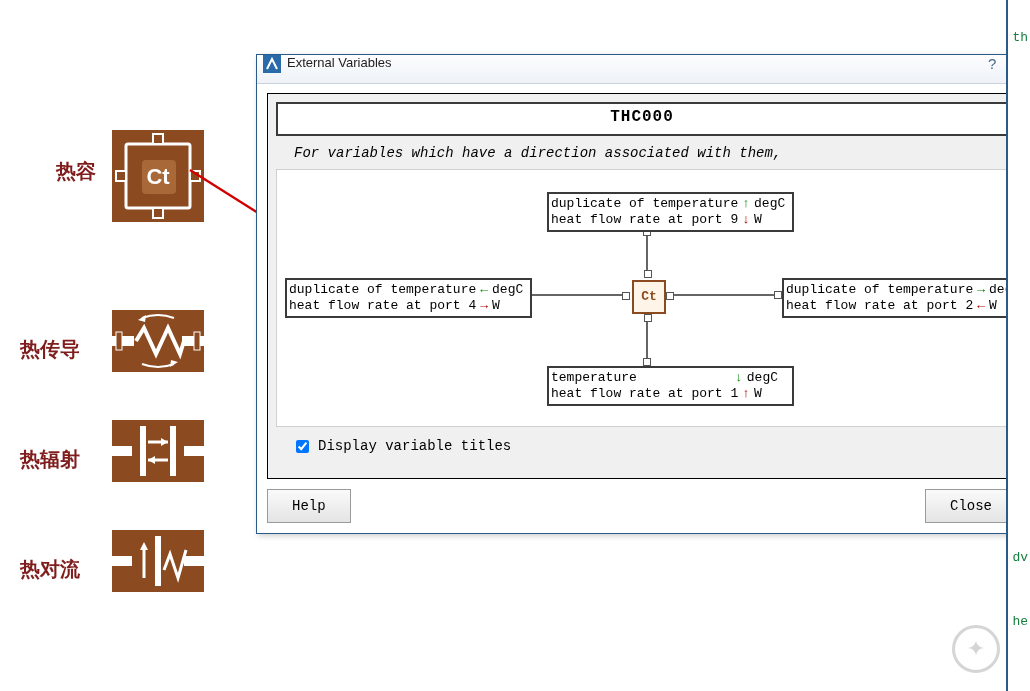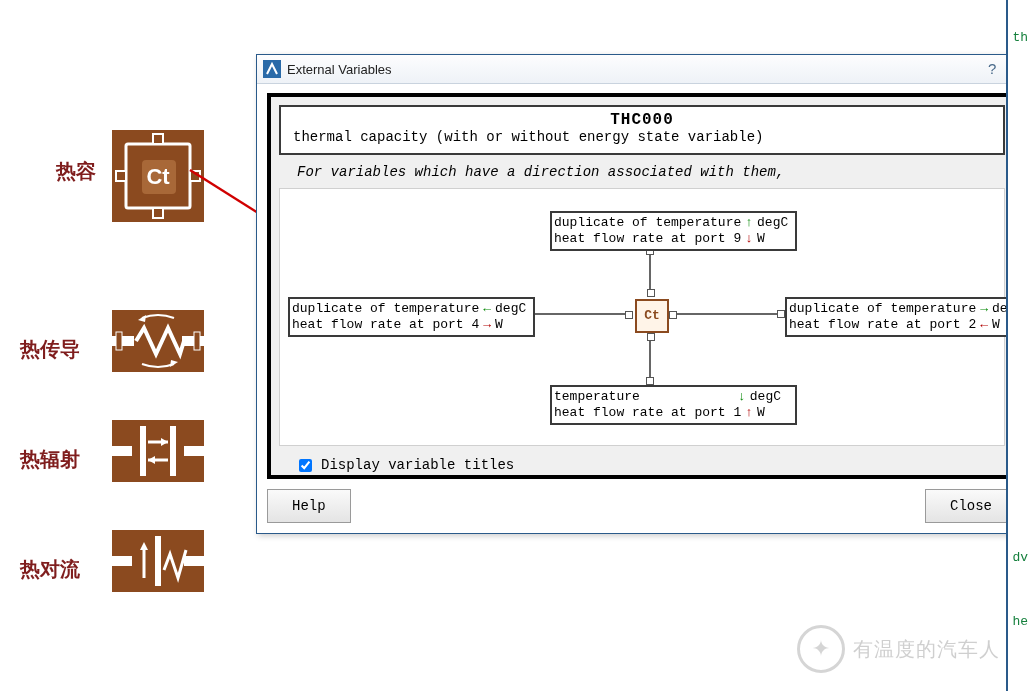--- a/index.html
+++ b/index.html
@@ -1,23 +1,23 @@
 <!DOCTYPE html>
 <html><head>
 <meta charset="utf-8">
 <style>
   html,body{margin:0;padding:0;width:1030px;height:691px;background:#fff;font-family:"Microsoft YaHei",Arial,sans-serif;overflow:hidden;position:relative}
   .mono{font-family:"Courier New",monospace}
   .lab{position:absolute;color:#7f1d1d;font-weight:bold;font-size:20px}
   .ico{position:absolute;width:92px;height:92px;background:#8b4a1f}
   .dialog{position:absolute;left:256px;top:54px;width:770px;height:478px;border:1px solid #2a5a8a;background:#fff;box-shadow:2px 2px 6px rgba(0,0,0,.2)}
-  .tbar{height:28px;background:linear-gradient(#fdfdfe,#eef2f7);border-bottom:1px solid #c9d3de;display:flex;align-items:center;padding:0 6px;font-size:13px;color:#222}
+  .tbar{height:28px;background:linear-gradient(#fdfdfe,#eef2f7);border-bottom:1px solid #c9d3de;display:flex;align-items:flex-start;padding:0 6px;font-size:13px;color:#222}
   .tbar .ticon{width:18px;height:18px;background:#2a6aa8;margin-right:6px;display:flex;align-items:center;justify-content:center}
   .tbar .winbtns{margin-left:auto;display:flex;gap:12px;color:#4a6a8a;font-size:15px}
-  .dbody{position:absolute;left:10px;top:38px;right:10px;bottom:54px;background:#f0f0f0;border:4px solid #000000;padding:8px;box-sizing:border-box}
+  .dbody{position:absolute;left:10px;top:38px;right:10px;bottom:54px;background:#f0f0f0;border:1px solid #000000;padding:8px;box-sizing:border-box}
   .hdrbox{border:2px solid #3a3a3a;background:#fff;padding:4px 12px 8px;font-size:14px}
   .hdrbox .title{font-weight:bold;text-align:center;font-size:16px;letter-spacing:1px}
   .note{font-style:italic;font-size:14px;margin:8px 18px 6px;line-height:1.35}
   .diagram{background:#fff;border:1px solid #d0d0d0;position:relative;height:256px;font-size:13px}
   .port{position:absolute;border:2px solid #3a3a3a;background:#fff;padding:2px 2px;line-height:1.25;white-space:nowrap}
   .port .ln{display:flex;align-items:center;gap:4px}
   .arr{font-weight:bold}
   .ag{color:#0a8a0a}.ar{color:#b00000}
   .unit{min-width:36px;text-align:left}
   .ct{position:absolute;width:30px;height:30px;border:2px solid #8b4a1f;background:#fff4e8;color:#8b4a1f;font-weight:bold;font-size:13px;display:flex;align-items:center;justify-content:center}
@@ -103,21 +103,20 @@
     <span>External Variables</span>
     <div class="winbtns">
       <span>?</span>
       <span>✕</span>
     </div>
   </div>
 
   <div class="dbody">
     <div class="hdrbox mono">
       <div class="title">THC000</div>
-      <div>thermal capacity (with or without energy state variable)</div>
     </div>
     <div class="note mono">
       <div>For variables which have a direction associated with them,</div>
     </div>
 
     <div class="diagram mono">
 
       <div class="ct" style="left:355px;top:110px">
           <span>Ct</span>
         </div>
@@ -201,14 +200,13 @@
   </div>
 </div>
 
 <div class="rightpanel"></div>
 <div class="rlab" style="top:30px">th</div>
 <div class="rlab" style="top:550px">dv</div>
 <div class="rlab" style="top:614px">he</div>
 
 <div class="watermark">
   <div class="wc">✦</div>
-  <div class="wt">有温度的汽车人</div>
 </div>
 
 </body></html>

